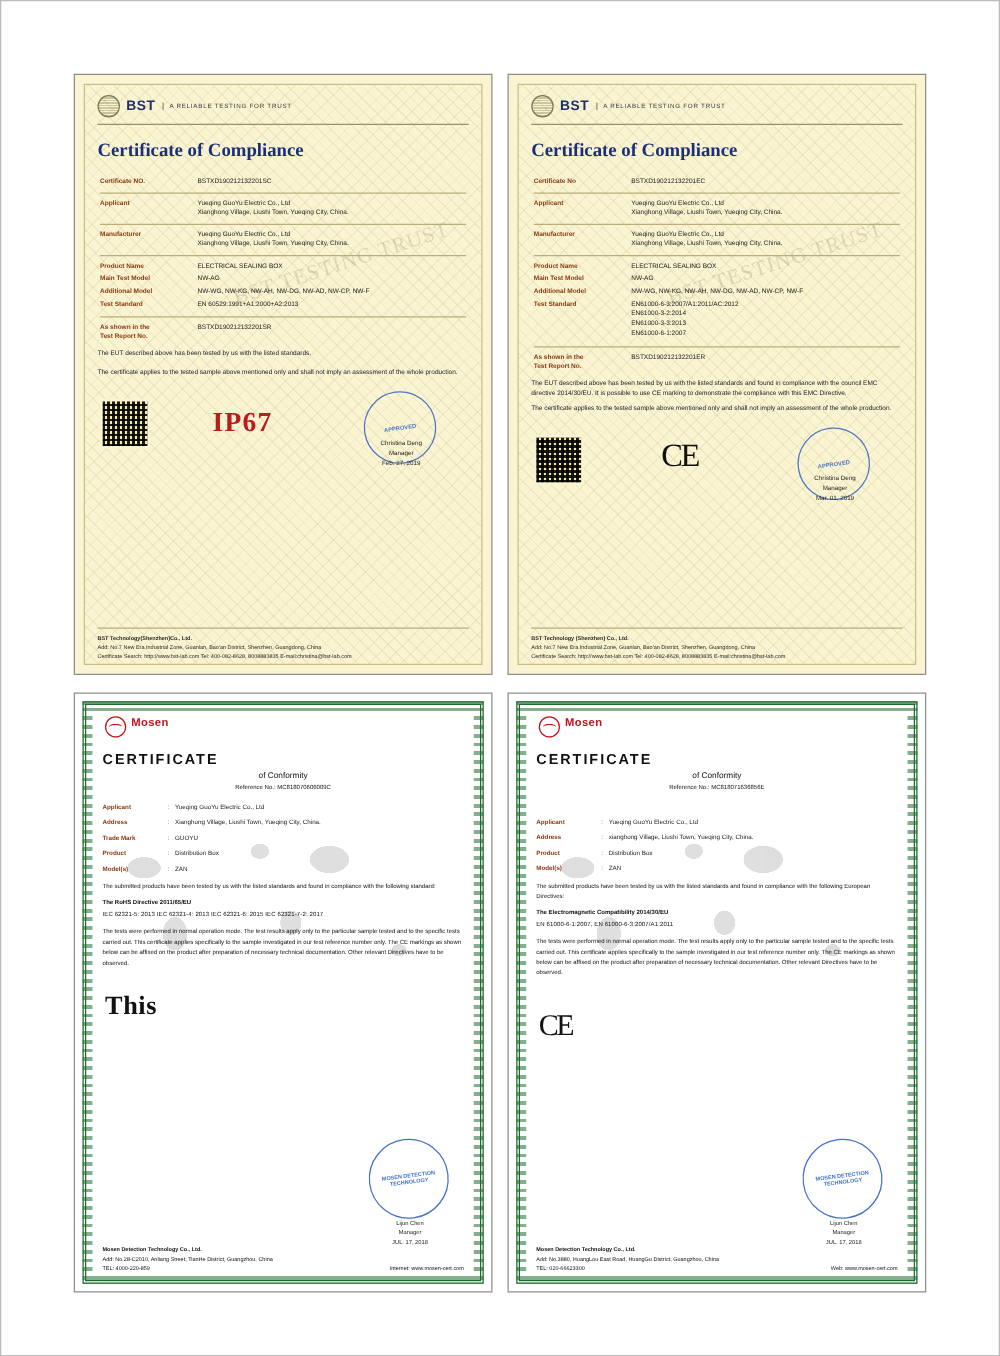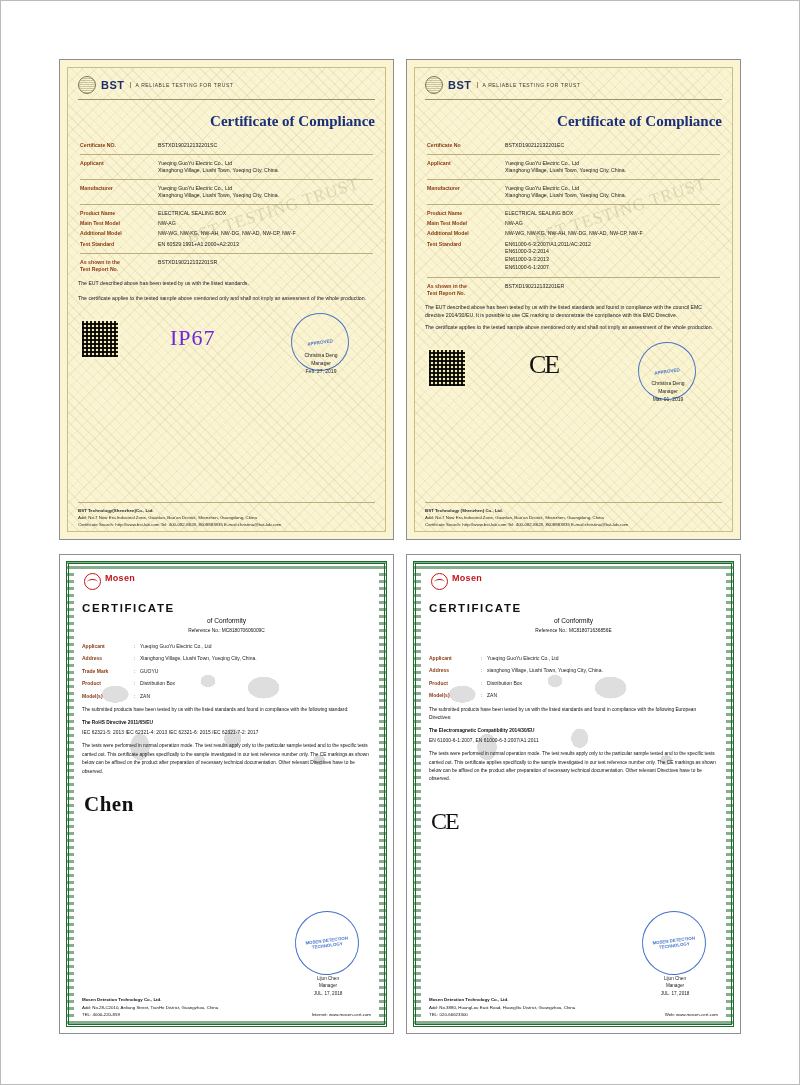--- a/index.html
+++ b/index.html
@@ -60,21 +60,21 @@
       repeating-linear-gradient(0deg, rgba(120,115,70,.35) 0 1px, transparent 1px 2px);
   }
   .bst-logo-txt{
     font-size:11px;font-weight:bold;color:#1d2f6b;letter-spacing:.5px;
   }
   .bst-tag{
     font-size:5px;color:#3b3b3b;letter-spacing:.6px;
     border-left:1px solid #9a9168;padding-left:5px;
   }
   .bst-title{
-    text-align:right;
+    text-align:left;
     font-family:"Liberation Serif", serif;
     color:#1a2f7a;
     font-size:15px;
     font-weight:bold;
     margin:13px 0 12px 0;
   }
   .bst-rows{margin:0 2px;}
   .bst-row{display:flex;margin-bottom:3.2px;line-height:1.35;}
   .bst-k{
     width:78px;flex:none;color:#8a3a12;font-size:5.2px;font-weight:bold;
@@ -94,21 +94,21 @@
     width:36px;height:36px;
     background:
       repeating-linear-gradient(0deg,#1b1b1b 0 2px, #faf4d2 2px 4px),
       repeating-linear-gradient(90deg,#1b1b1b 0 2px, #faf4d2 2px 4px);
     background-blend-mode:multiply;
     border:2px solid #faf4d2;
   }
   .bigmark{
     position:absolute;left:92px;top:14px;
     font-family:"Liberation Serif", serif;
-    font-size:22px;font-weight:normal;color:#6d28d9;
+    font-size:22px;font-weight:bold;color:#b91c1c;
     letter-spacing:1px;
   }
   .ce-mark{
     position:absolute;left:104px;top:10px;
     font-family:"Liberation Serif", serif;
     font-size:26px;color:#111;letter-spacing:-2px;
   }
   .stamp{
     position:absolute;right:26px;top:2px;
     width:56px;height:56px;border-radius:50%;
@@ -431,21 +431,21 @@
             <div class="mo-k">Model(s)</div>
             <div class="mo-c">:</div>
             <div class="mo-v">ZAN</div>
           </div>
         </div>
 
         <div class="mo-p">The submitted products have been tested by us with the listed standards and found in compliance with the following standard:</div>
         <div class="mo-stdline">The RoHS Directive 2011/65/EU</div>
         <div class="mo-iec">IEC 62321-5: 2013   IEC 62321-4: 2013   IEC 62321-6: 2015   IEC 62321-7-2: 2017</div>
         <div class="mo-p">The tests were performed in normal operation mode. The test results apply only to the particular sample tested and to the specific tests carried out. This certificate applies specifically to the sample investigated in our test reference number only. The CE markings as shown below can be affixed on the product after preparation of necessary technical documentation. Other relevant Directives have to be observed.</div>
-        <div class="mo-big">Chen</div>
+        <div class="mo-big">This</div>
       </div>
 
       <div class="mo-stamp">
         <span>MOSEN DETECTION TECHNOLOGY</span>
       </div>
       <div class="mo-sig">
         <div>Lijun Chen</div>
         <div>Manager</div>
         <div>JUL. 17, 2018</div>
       </div>

